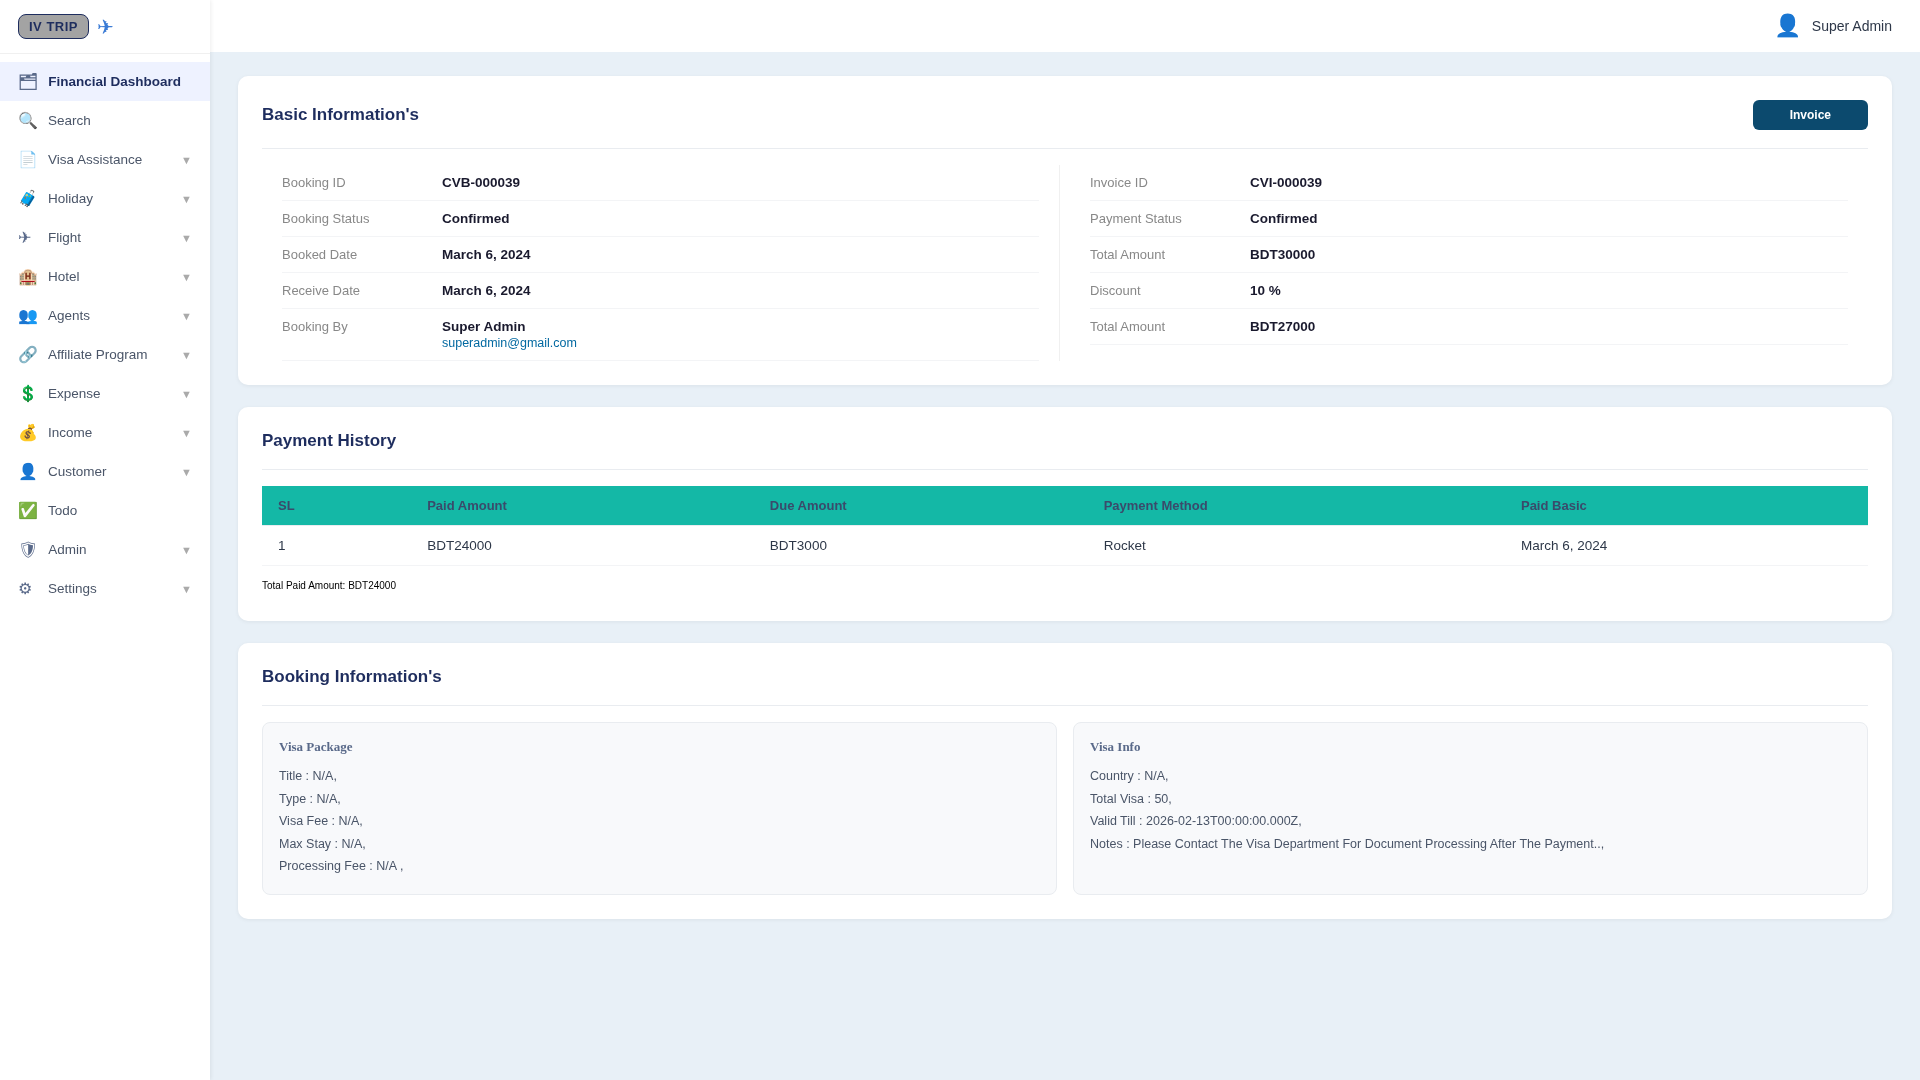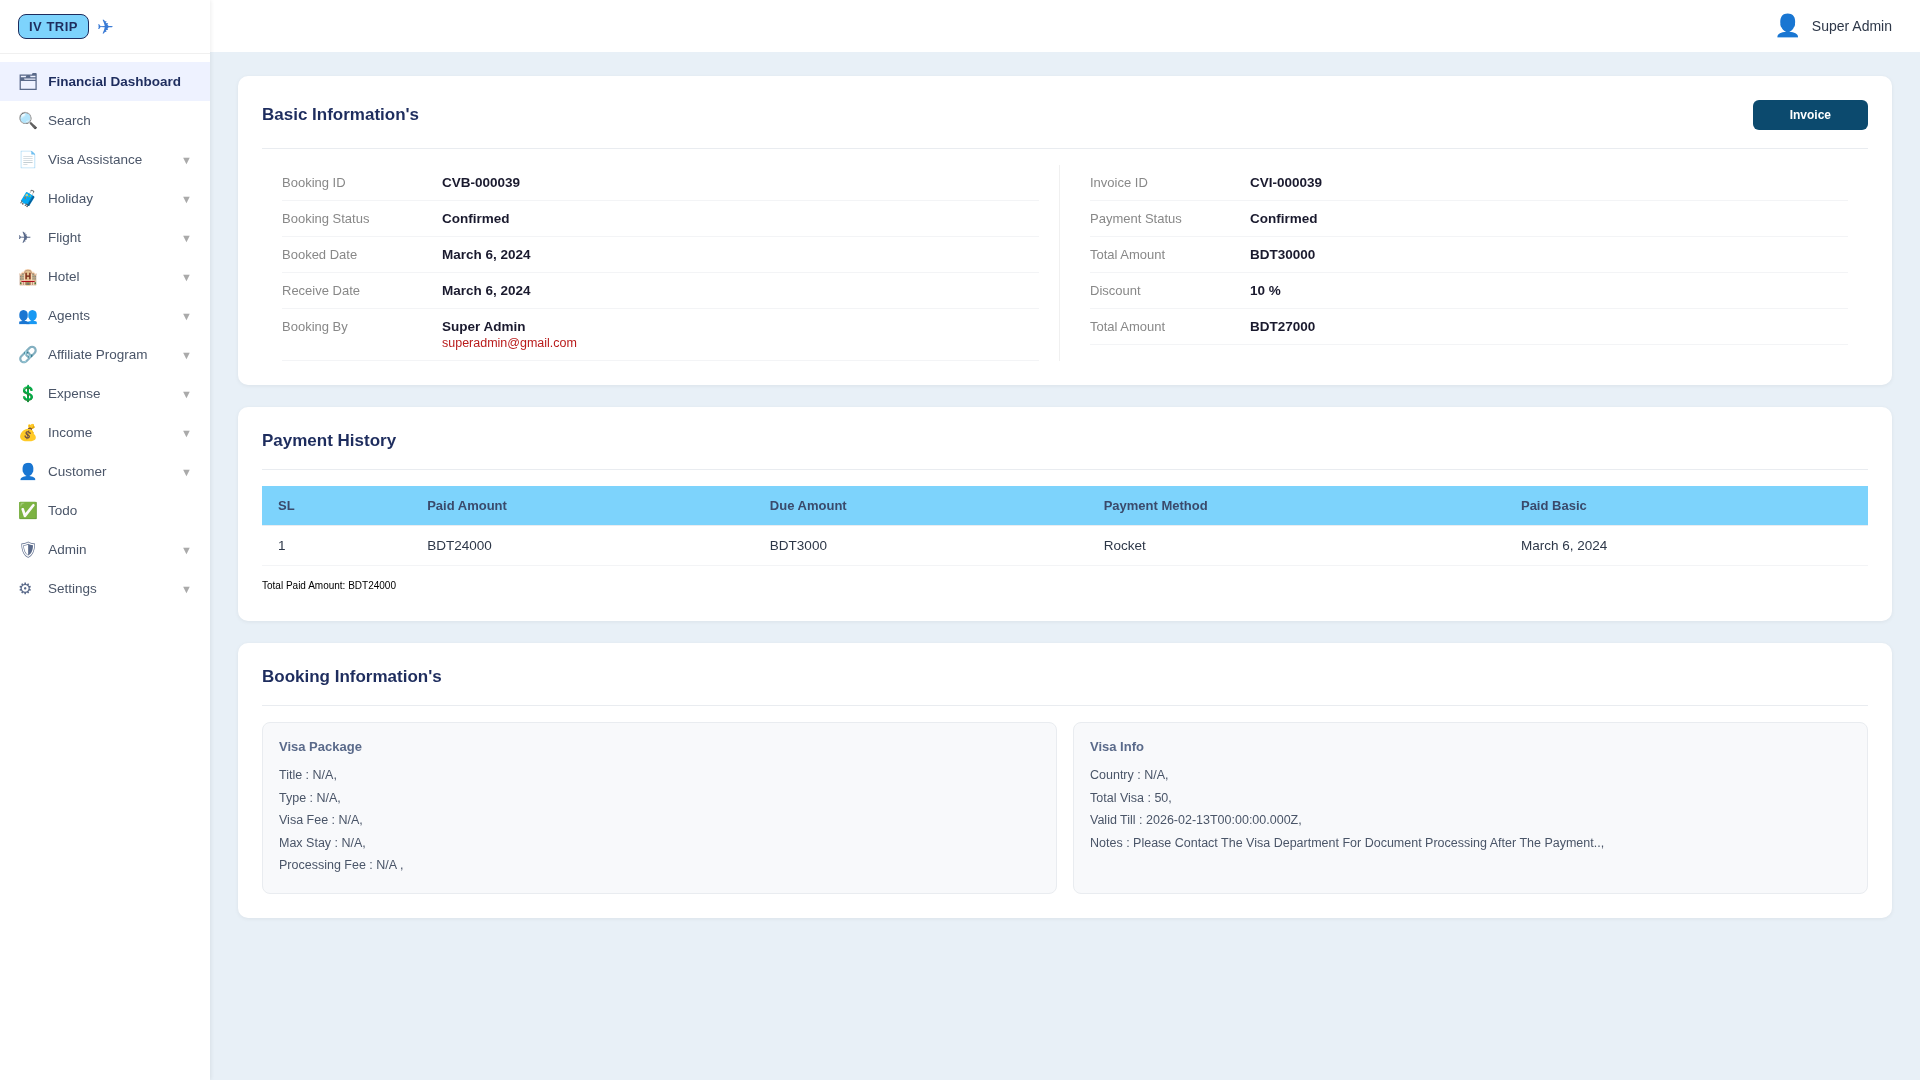--- a/index.html
+++ b/index.html
@@ -17,21 +17,21 @@
       z-index: 10;
     }
     .sidebar-logo {
       display: flex;
       align-items: center;
       gap: 8px;
       padding: 14px 18px;
       border-bottom: 1px solid #f0f0f0;
     }
     .logo-box {
-      background: #7dd3fc;
+      background: #a3a3a3;
       border: 1.5px solid #1e2d5e;
       border-radius: 8px;
       padding: 4px 10px;
       font-weight: 700;
       font-size: 13px;
       color: #1e2d5e;
       letter-spacing: 0.5px;
     }
     .logo-icon {
       color: #3a7bd5;
@@ -103,36 +103,36 @@
     .info-grid { display: grid; grid-template-columns: 1fr 1fr; gap: 10px; }
     .info-row { display: flex; align-items: flex-start; padding: 10px 0; border-bottom: 1px solid #f3f4f6; }
     .info-label { color: #888; font-size: 13px; min-width: 160px; }
     .info-value { font-weight: 600; color: #1a1a2e; font-size: 13.5px; }
     .info-value.multi { display: flex; flex-direction: column; gap: 2px; }
     .info-col { padding: 0 20px; border-right: 1px solid #f0f0f0; }
     .info-col:last-child { border-right: none; }
 
     
     .payment-table { width: 100%; border-collapse: collapse; margin-top: 10px; }
-    .payment-table thead tr { background: #7dd3fc; }
+    .payment-table thead tr { background: #14b8a6; }
     .payment-table th { text-align: left; padding: 12px 16px; font-size: 13px; color: #3a4a6b; font-weight: 600; border-bottom: 1px solid #e9ecf0; }
     .payment-table td { padding: 12px 16px; font-size: 13.5px; color: #2d3748; border-bottom: 1px solid #f3f4f6; }
 
     .totals { margin-top: 14px; }
     .total-line { font-size: 10px; color: #000000; font-weight: 500; margin-bottom: 6px; }
 
     
     .booking-grid { display: grid; grid-template-columns: 1fr 1fr; gap: 16px; margin-top: 16px; }
     .booking-sub-card {
       background: #f8f9fb;
       border-radius: 8px;
       padding: 16px;
       border: 1px solid #e9ecf0;
     }
-    .booking-sub-title { font-size: 13px; font-weight: 600; color: #5a6a8a; margin-bottom: 10px; }
+    .booking-sub-title { font-size: 13px; font-weight: 600; color: #5a6a8a; margin-bottom: 10px; font-family: Liberation Serif, serif; }
     .booking-sub-body { font-size: 12.5px; color: #4a5568; line-height: 1.8; }
 
     
     .section-divider { height: 1px; background: #e9ecf0; margin: 4px 0 16px; }
   </style>
 </head>
 <body>
 
 <div class="sidebar">
   <div class="sidebar-logo">
@@ -244,21 +244,21 @@
             <span class="info-value">March 6, 2024</span>
           </div>
           <div class="info-row">
             <span class="info-label">Receive Date</span>
             <span class="info-value">March 6, 2024</span>
           </div>
           <div class="info-row">
             <span class="info-label">Booking By</span>
             <span class="info-value multi">
               <span>Super Admin</span>
-              <span style="font-weight:400;color:#b91c1c;font-size:12.5px;">superadmin@gmail.com</span>
+              <span style="font-weight:400;color:#0369a1;font-size:12.5px;">superadmin@gmail.com</span>
             </span>
           </div>
         </div>
 
         <div class="info-col">
           <div class="info-row">
             <span class="info-label">Invoice ID</span>
             <span class="info-value">CVI-000039</span>
           </div>
           <div class="info-row">

